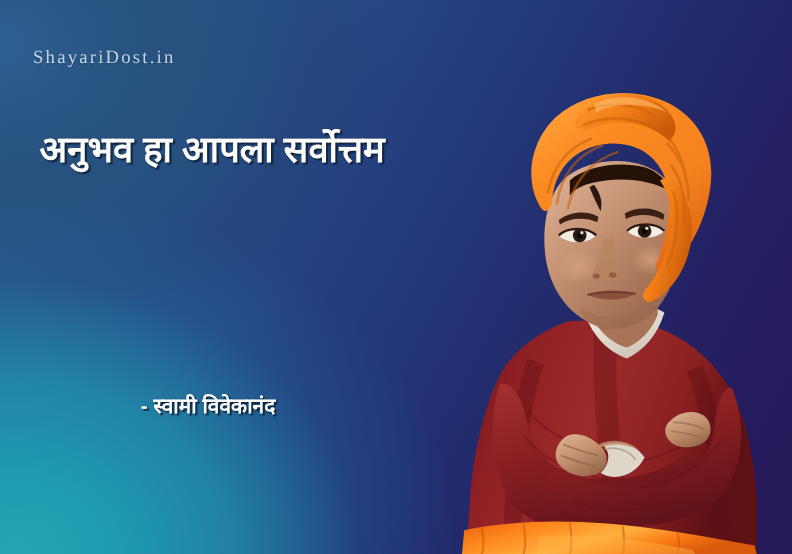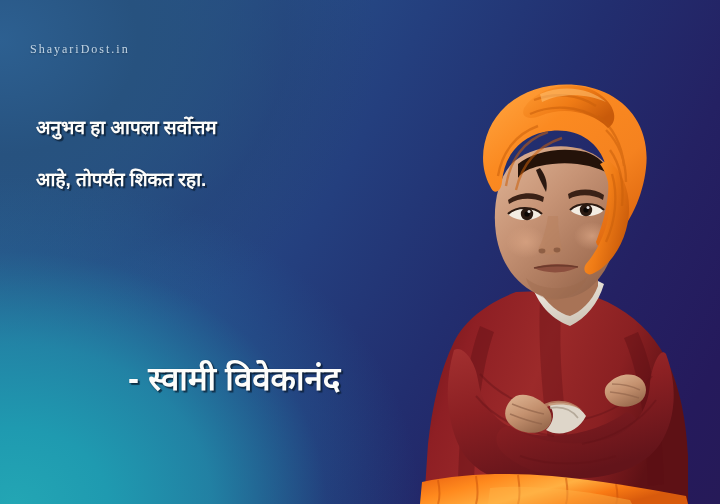--- a/index.html
+++ b/index.html
@@ -18,54 +18,54 @@
       radial-gradient(ellipse 520px 420px at 2% 100%, #23a6b4 0%, #1f9ab0 18%, rgba(33,140,170,0.85) 38%, rgba(36,110,160,0.25) 60%, rgba(0,0,0,0) 78%),
       radial-gradient(ellipse 460px 380px at 0% 8%, #2d6091 0%, #27527f 30%, rgba(36,63,110,0.35) 62%, rgba(0,0,0,0) 82%),
       linear-gradient(118deg, #2b6094 0%, #2a5f92 12%, #27518a 26%, #243f7e 44%, #222e6f 62%, #242163 78%, #251a5c 92%, #261a58 100%);
   }
 
   
   #watermark {
     position:absolute;
     left:30px; top:42px;
     font-family:"Liberation Serif", serif;
-    font-size:12px;
+    font-size:17px;
     letter-spacing:2.0px;
     color:#cfe0ee;
     opacity:0.92;
     text-shadow:0 1px 2px rgba(0,0,0,0.35);
     white-space:nowrap;
     z-index:6;
   }
 
   
   #quote-block {
     position:absolute;
     left:36px; top:118px;
     width:420px;
     z-index:5;
   }
   .quote-line {
     font-family:"Liberation Sans", sans-serif;
-    font-size:19px;
+    font-size:33px;
     font-weight:700;
     line-height:1.08;
     color:#fdfdfb;
     white-space:nowrap;
     margin-bottom:31px;
     text-shadow:
       2px 2px 0 rgba(10,28,48,0.55),
       1px 1px 2px rgba(5,18,35,0.7),
       0 0 1px rgba(255,255,255,0.25);
   }
   #attribution {
     position:absolute;
     left:128px; top:355px;
     font-family:"Liberation Sans", sans-serif;
-    font-size:33px;
+    font-size:19px;
     font-weight:700;
     color:#fdfdfb;
     white-space:nowrap;
     z-index:5;
     text-shadow:
       2px 2px 0 rgba(10,28,48,0.55),
       1px 1px 2px rgba(5,18,35,0.7);
   }
 
   
@@ -315,18 +315,17 @@
           <path d="M146 414 C 148 426, 148 434, 146 440"></path>
           <path d="M196 420 C 198 430, 198 436, 196 440"></path>
         </g>
         <path d="M70 424 C 110 420, 160 426, 210 436 L 212 440 L 68 440 Z" fill="#ffb347" opacity="0.45"></path>
       </g>
     </svg>
   </div>
 
   <div id="quote-block">
     <div class="quote-line">अनुभव हा आपला सर्वोत्तम</div>
-    <div class="quote-line">आहे, तोपर्यंत शिकत रहा.</div>
   </div>
 
   <div id="attribution">- स्वामी विवेकानंद</div>
 
 </div>
 
 </body></html>

